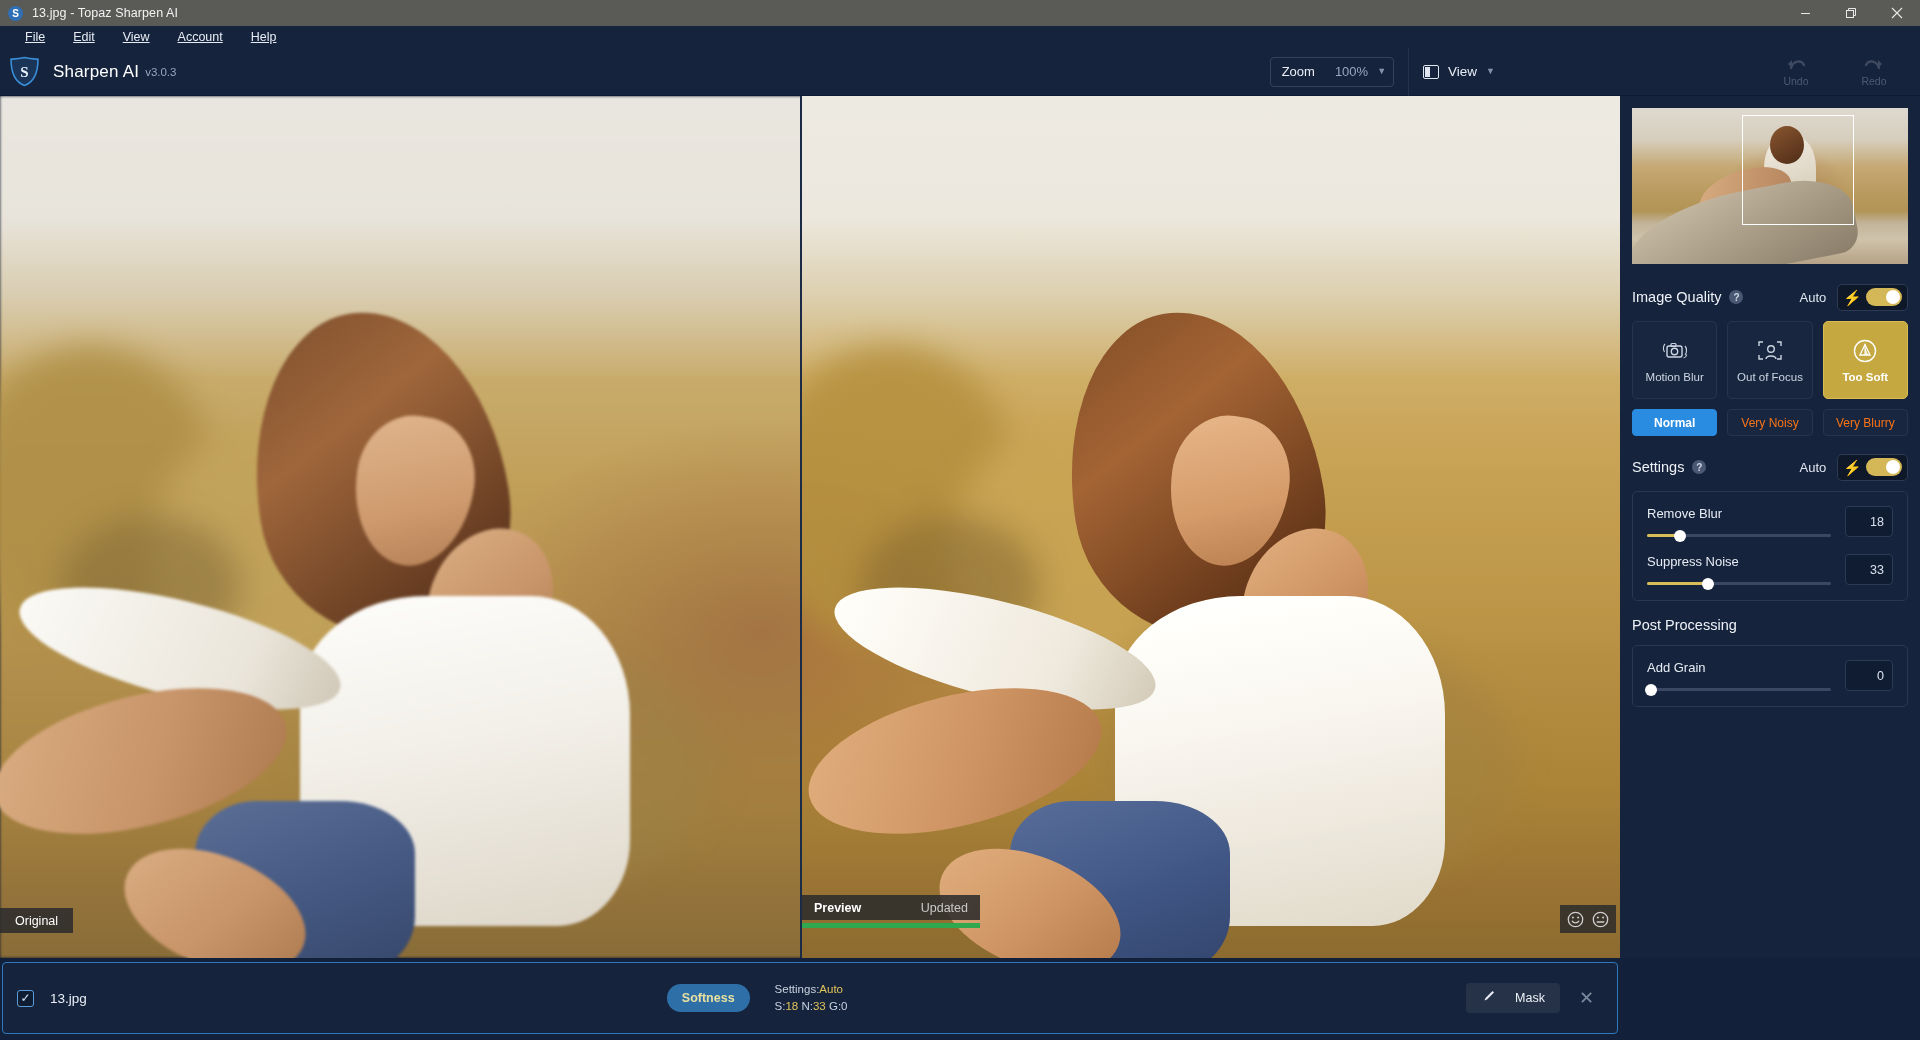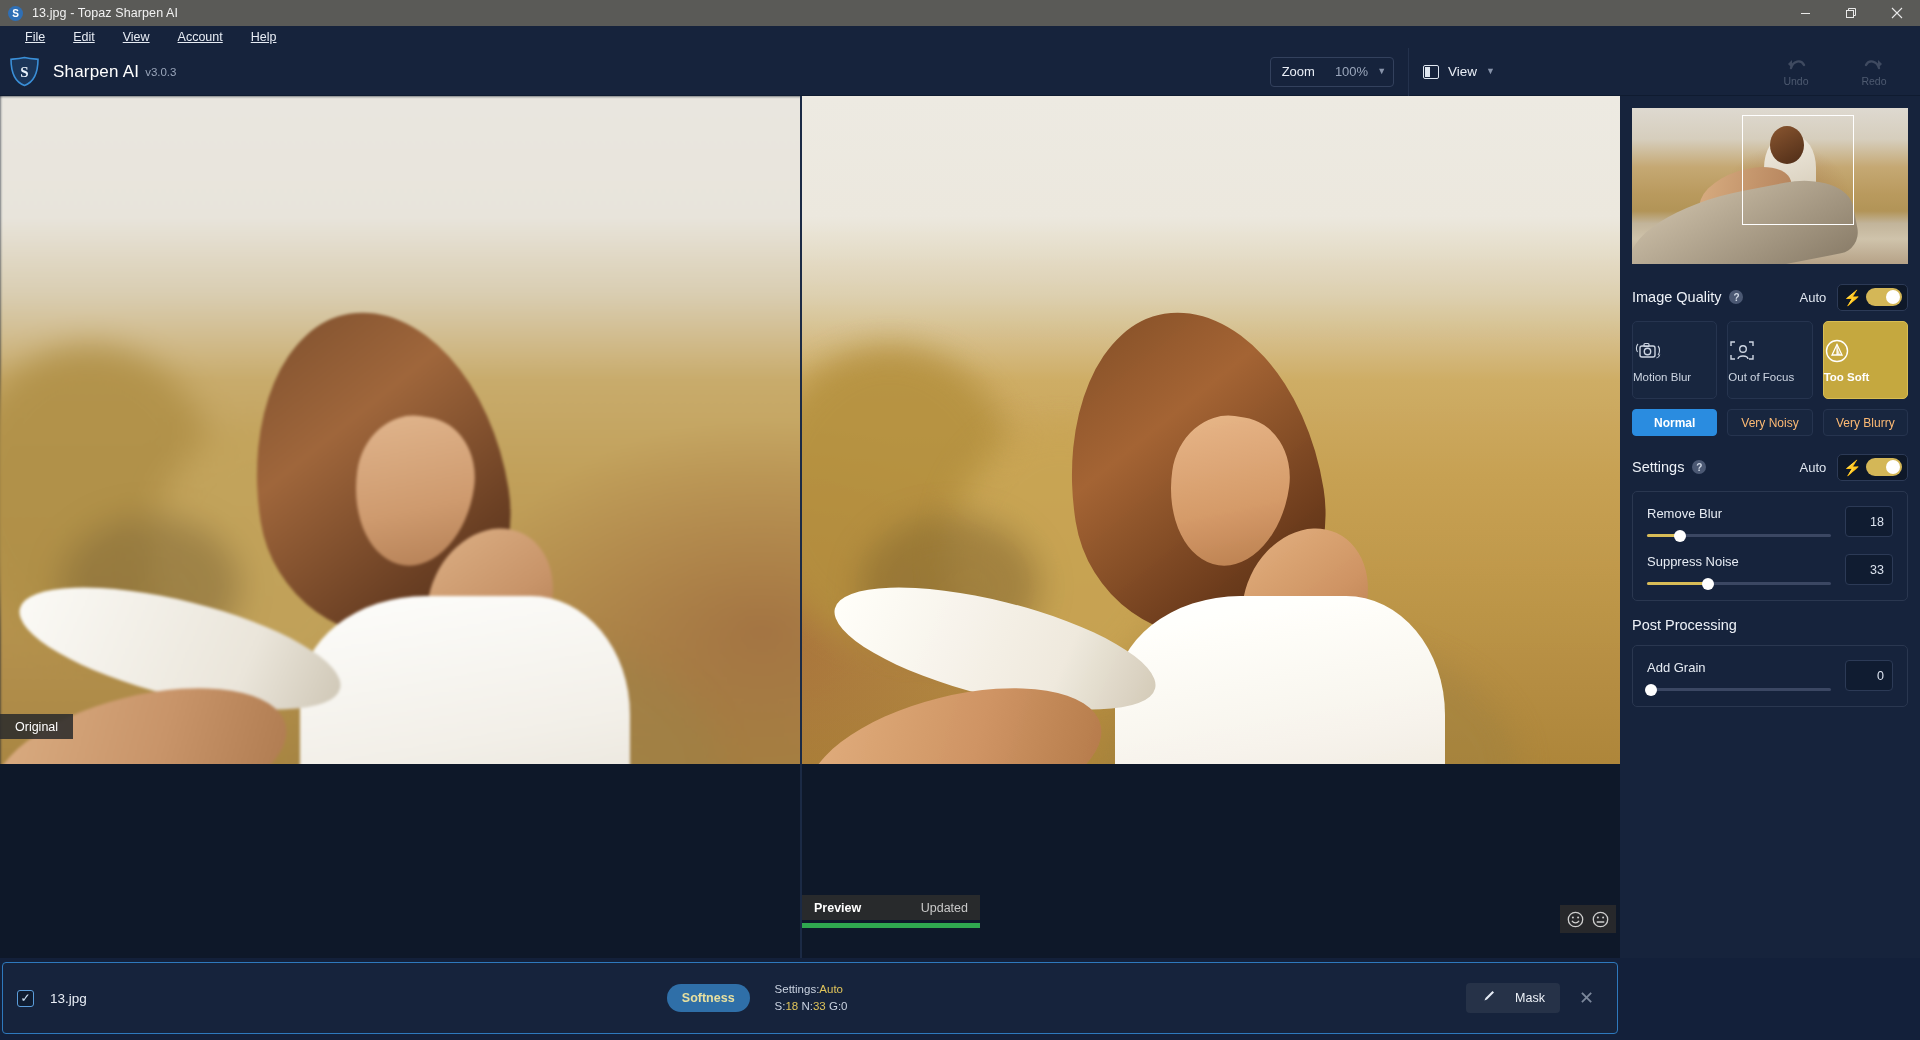--- a/index.html
+++ b/index.html
@@ -79,21 +79,21 @@
   .ur-group { display:flex; align-items:center; gap:34px; margin-right:24px; }
   .ur-btn { width:44px; text-align:center; }
   .ur-btn svg { display:block; margin:0 auto; }
   .ur-lbl { color:#4e5a70; font-size:10.5px; margin-top:1px; }
 
   
   .workspace {
     position:absolute; left:0; top:96px; width:1620px; height:862px;
     overflow:hidden; background:#0e1829;
   }
-  .pane { position:absolute; top:0; height:668px; overflow:hidden; }
+  .pane { position:absolute; top:0; height:862px; overflow:hidden; }
   .pane-left { left:0; width:800px; }
   .pane-right { left:802px; width:818px; }
   .photo {
     position:absolute; top:0; height:862px; width:1620px;
     background:
       radial-gradient(ellipse 420px 300px at 47% 62%, rgba(150,92,56,.55), rgba(150,92,56,0) 70%),
       linear-gradient(180deg,
         #e9e6df 0%, #e8e4db 14%, #d9cdb0 23%,
         #c9ab6a 33%, #c2a059 44%, #bb9750 56%,
         #b18d49 68%, #a8843f 80%, #96743a 92%, #8a6c36 100%);
@@ -217,32 +217,32 @@
   }
   .switch .knob {
     position:absolute; right:2px; top:2px; width:14px; height:14px;
     border-radius:50%; background:#ffffff;
   }
 
   .tile-row { display:flex; gap:10px; margin-bottom:10px; }
   .tile {
     flex:1; height:78px; background:#18263f; border:1px solid #26344f;
     border-radius:5px; display:flex; flex-direction:column;
-    justify-content:center; gap:7px;
+    align-items:center; justify-content:center; gap:7px;
   }
   .tile.active { background:#c5a83f; border-color:#d9bd52; }
   .tile-ico { height:26px; display:flex; align-items:center; }
   .tile-lbl { color:#cdd5e2; font-size:11.5px; }
   .tile.active .tile-lbl { color:#ffffff; font-weight:600; }
 
   .seg-row { display:flex; gap:10px; margin-bottom:16px; }
   .seg {
     flex:1; height:27px; background:#18263f; border:1px solid #26344f;
     border-radius:4px; display:flex; align-items:center; justify-content:center;
-    color:#fdba74; font-size:12px;
+    color:#f97316; font-size:12px;
   }
   .seg.active { background:#2a8ce0; border-color:#2a8ce0; color:#ffffff; font-weight:600; }
 
   .card {
     background:#16233c; border:1px solid #2a3750; border-radius:5px;
     padding:14px 14px 12px 14px; margin-bottom:16px;
   }
   .slider-row { margin-bottom:17px; }
   .slider-row:last-child { margin-bottom:3px; }
   .slider-top { display:flex; align-items:flex-start; }

